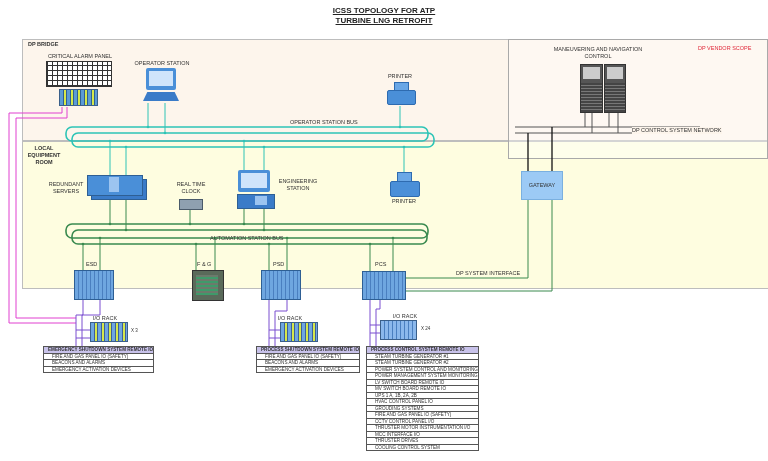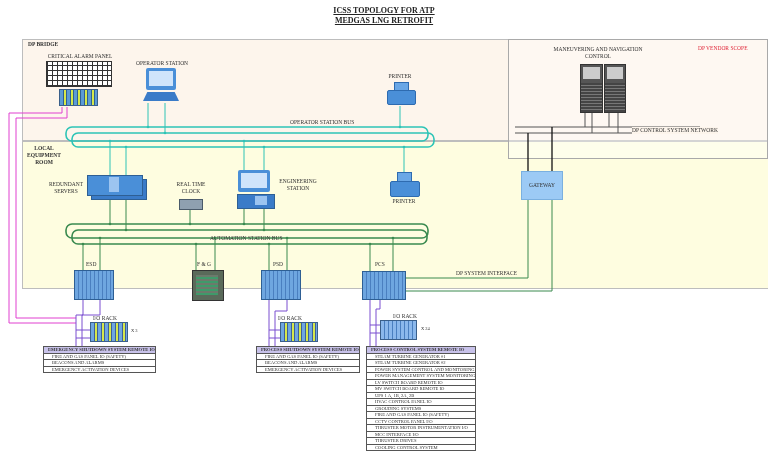--- a/index.html
+++ b/index.html
@@ -1,32 +1,32 @@
 <!DOCTYPE html>
 <html><head>
 <meta charset="utf-8">
 <style>
   html,body{margin:0;padding:0;background:#ffffff;}
   body{width:768px;height:461px;position:relative;overflow:hidden;font-family:"Liberation Sans",sans-serif;}
-  .abs{position:absolute;font-family:Liberation Serif, serif;}
+  .abs{position:absolute;}
   .title{left:0;width:768px;text-align:center;font-size:8px;font-weight:bold;text-decoration:underline;color:#222;line-height:10px;}
   .zone{border:1px solid #bdbdbd;}
   .lbl{font-size:5.5px;color:#333;text-align:center;line-height:7px;white-space:nowrap;}
   .zlbl{font-size:5.5px;font-weight:bold;color:#333;line-height:7px;}
   .red{color:#e0283a;}
   table.io{border-collapse:collapse;font-size:4.6px;color:#333;}
   table.io td{border:1px solid #555;padding:0 0 0 8px;height:5.5px;line-height:5.5px;white-space:nowrap;background:#fff;}
   table.io td.hd{background:#c8c2ea;font-weight:bold;padding-left:4px;}
   svg{position:absolute;left:0;top:0;}
 </style>
 </head>
 <body>
 
 <div class="abs title" style="top:6px;">ICSS TOPOLOGY FOR ATP</div>
-<div class="abs title" style="top:16px;">MEDGAS LNG RETROFIT</div>
+<div class="abs title" style="top:16px;">TURBINE LNG RETROFIT</div>
 
 <div class="abs zone" style="left:22px;top:39px;width:745px;height:100px;background:#fdf5ec;"></div>
 <div class="abs zone" style="left:22px;top:141px;width:745px;height:146px;background:#fefde0;"></div>
 <div class="abs zone" style="left:508px;top:39px;width:258px;height:118px;background:rgba(255,255,255,0.35);border-color:#a9a9a9;"></div>
 
 <div class="abs zlbl" style="left:28px;top:41px;">DP BRIDGE</div>
 <div class="abs zlbl red" style="left:698px;top:45px;font-weight:normal;">DP VENDOR SCOPE</div>
 <div class="abs zlbl" style="left:26px;top:145px;width:36px;text-align:center;">
   <div>LOCAL</div>
   <div>EQUIPMENT</div>

